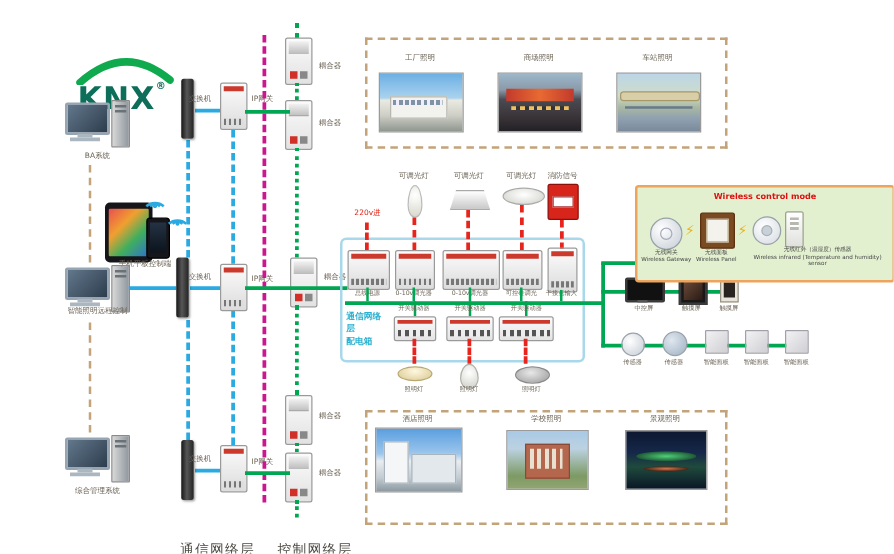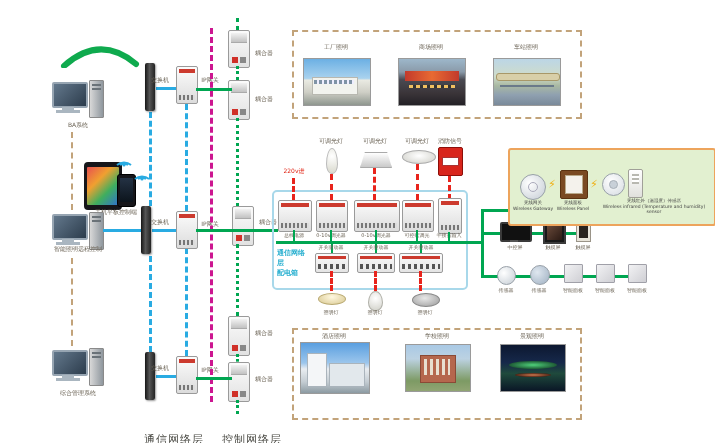--- a/index.html
+++ b/index.html
@@ -51,20 +51,21 @@
 </style>
 </head>
 <body>
 
 <div id="canvas">
 
   <div class="abs" style="left:58px;top:42px;width:84px;height:56px;">
     <svg width="84" height="26" style="position:absolute;left:0;top:0;">
       <path d="M6 24 Q 42 -8 78 22" fill="none" stroke="#0faa4e" stroke-width="6" stroke-linecap="round"></path>
     </svg>
+    <div style="position:absolute;left:4px;top:22px;font-size:25px;font-weight:bold;letter-spacing:1px;color:#0d6e59;"><span>KNX</span><span style="font-size:8px;vertical-align:top;">®</span></div>
   </div>
 
   <div class="abs" style="left:52px;top:80px;width:52px;height:44px;">
     <div class="mon" style="left:0;top:2px;width:32px;height:22px;"></div>
     <div class="mon-base" style="left:10px;top:27px;width:12px;height:3px;"></div>
     <div class="mon-base" style="left:4px;top:30px;width:24px;height:3px;"></div>
     <div class="tower" style="left:37px;top:0;width:13px;height:36px;">
         <i></i>
         <b></b>
       </div>
@@ -339,20 +340,21 @@
   <div class="panel-sq" style="left:564px;top:264px;width:17px;height:17px;"></div>
   <div class="panel-sq" style="left:596px;top:264px;width:17px;height:17px;"></div>
   <div class="panel-sq" style="left:628px;top:264px;width:17px;height:17px;"></div>
   <div class="lbl lbl5" style="left:491px;top:288px;width:30px;">传感器</div>
   <div class="lbl lbl5" style="left:524px;top:288px;width:30px;">传感器</div>
   <div class="lbl lbl5" style="left:557px;top:288px;width:32px;">智能面板</div>
   <div class="lbl lbl5" style="left:589px;top:288px;width:32px;">智能面板</div>
   <div class="lbl lbl5" style="left:621px;top:288px;width:32px;">智能面板</div>
 
   <div class="wireless-box" style="left:508px;top:148px;width:204px;height:74px;">
+    <div style="position:absolute;left:0;right:0;top:3px;text-align:center;font-size:6.5px;font-weight:bold;color:#e01010;">Wireless control mode</div>
 
     <div class="circle-dev" style="left:10px;top:24px;width:24px;height:24px;">
       <div class="abs" style="left:7px;top:7px;width:8px;height:8px;border-radius:50%;border:1px solid #aab;"></div>
     </div>
     <div class="zap" style="left:38px;top:28px;">⚡</div>
     <div class="abs" style="left:50px;top:20px;width:26px;height:27px;background:#7a4a22;border:1px solid #5a3210;border-radius:2px;">
       <div class="abs" style="left:4px;top:4px;right:4px;bottom:4px;background:#f4f2ec;border:1px solid #b8a888;"></div>
     </div>
     <div class="zap" style="left:80px;top:28px;">⚡</div>
     <div class="circle-dev" style="left:92px;top:23px;width:21px;height:21px;background:radial-gradient(circle at 40% 35%,#ffffff,#d4dae0);">

